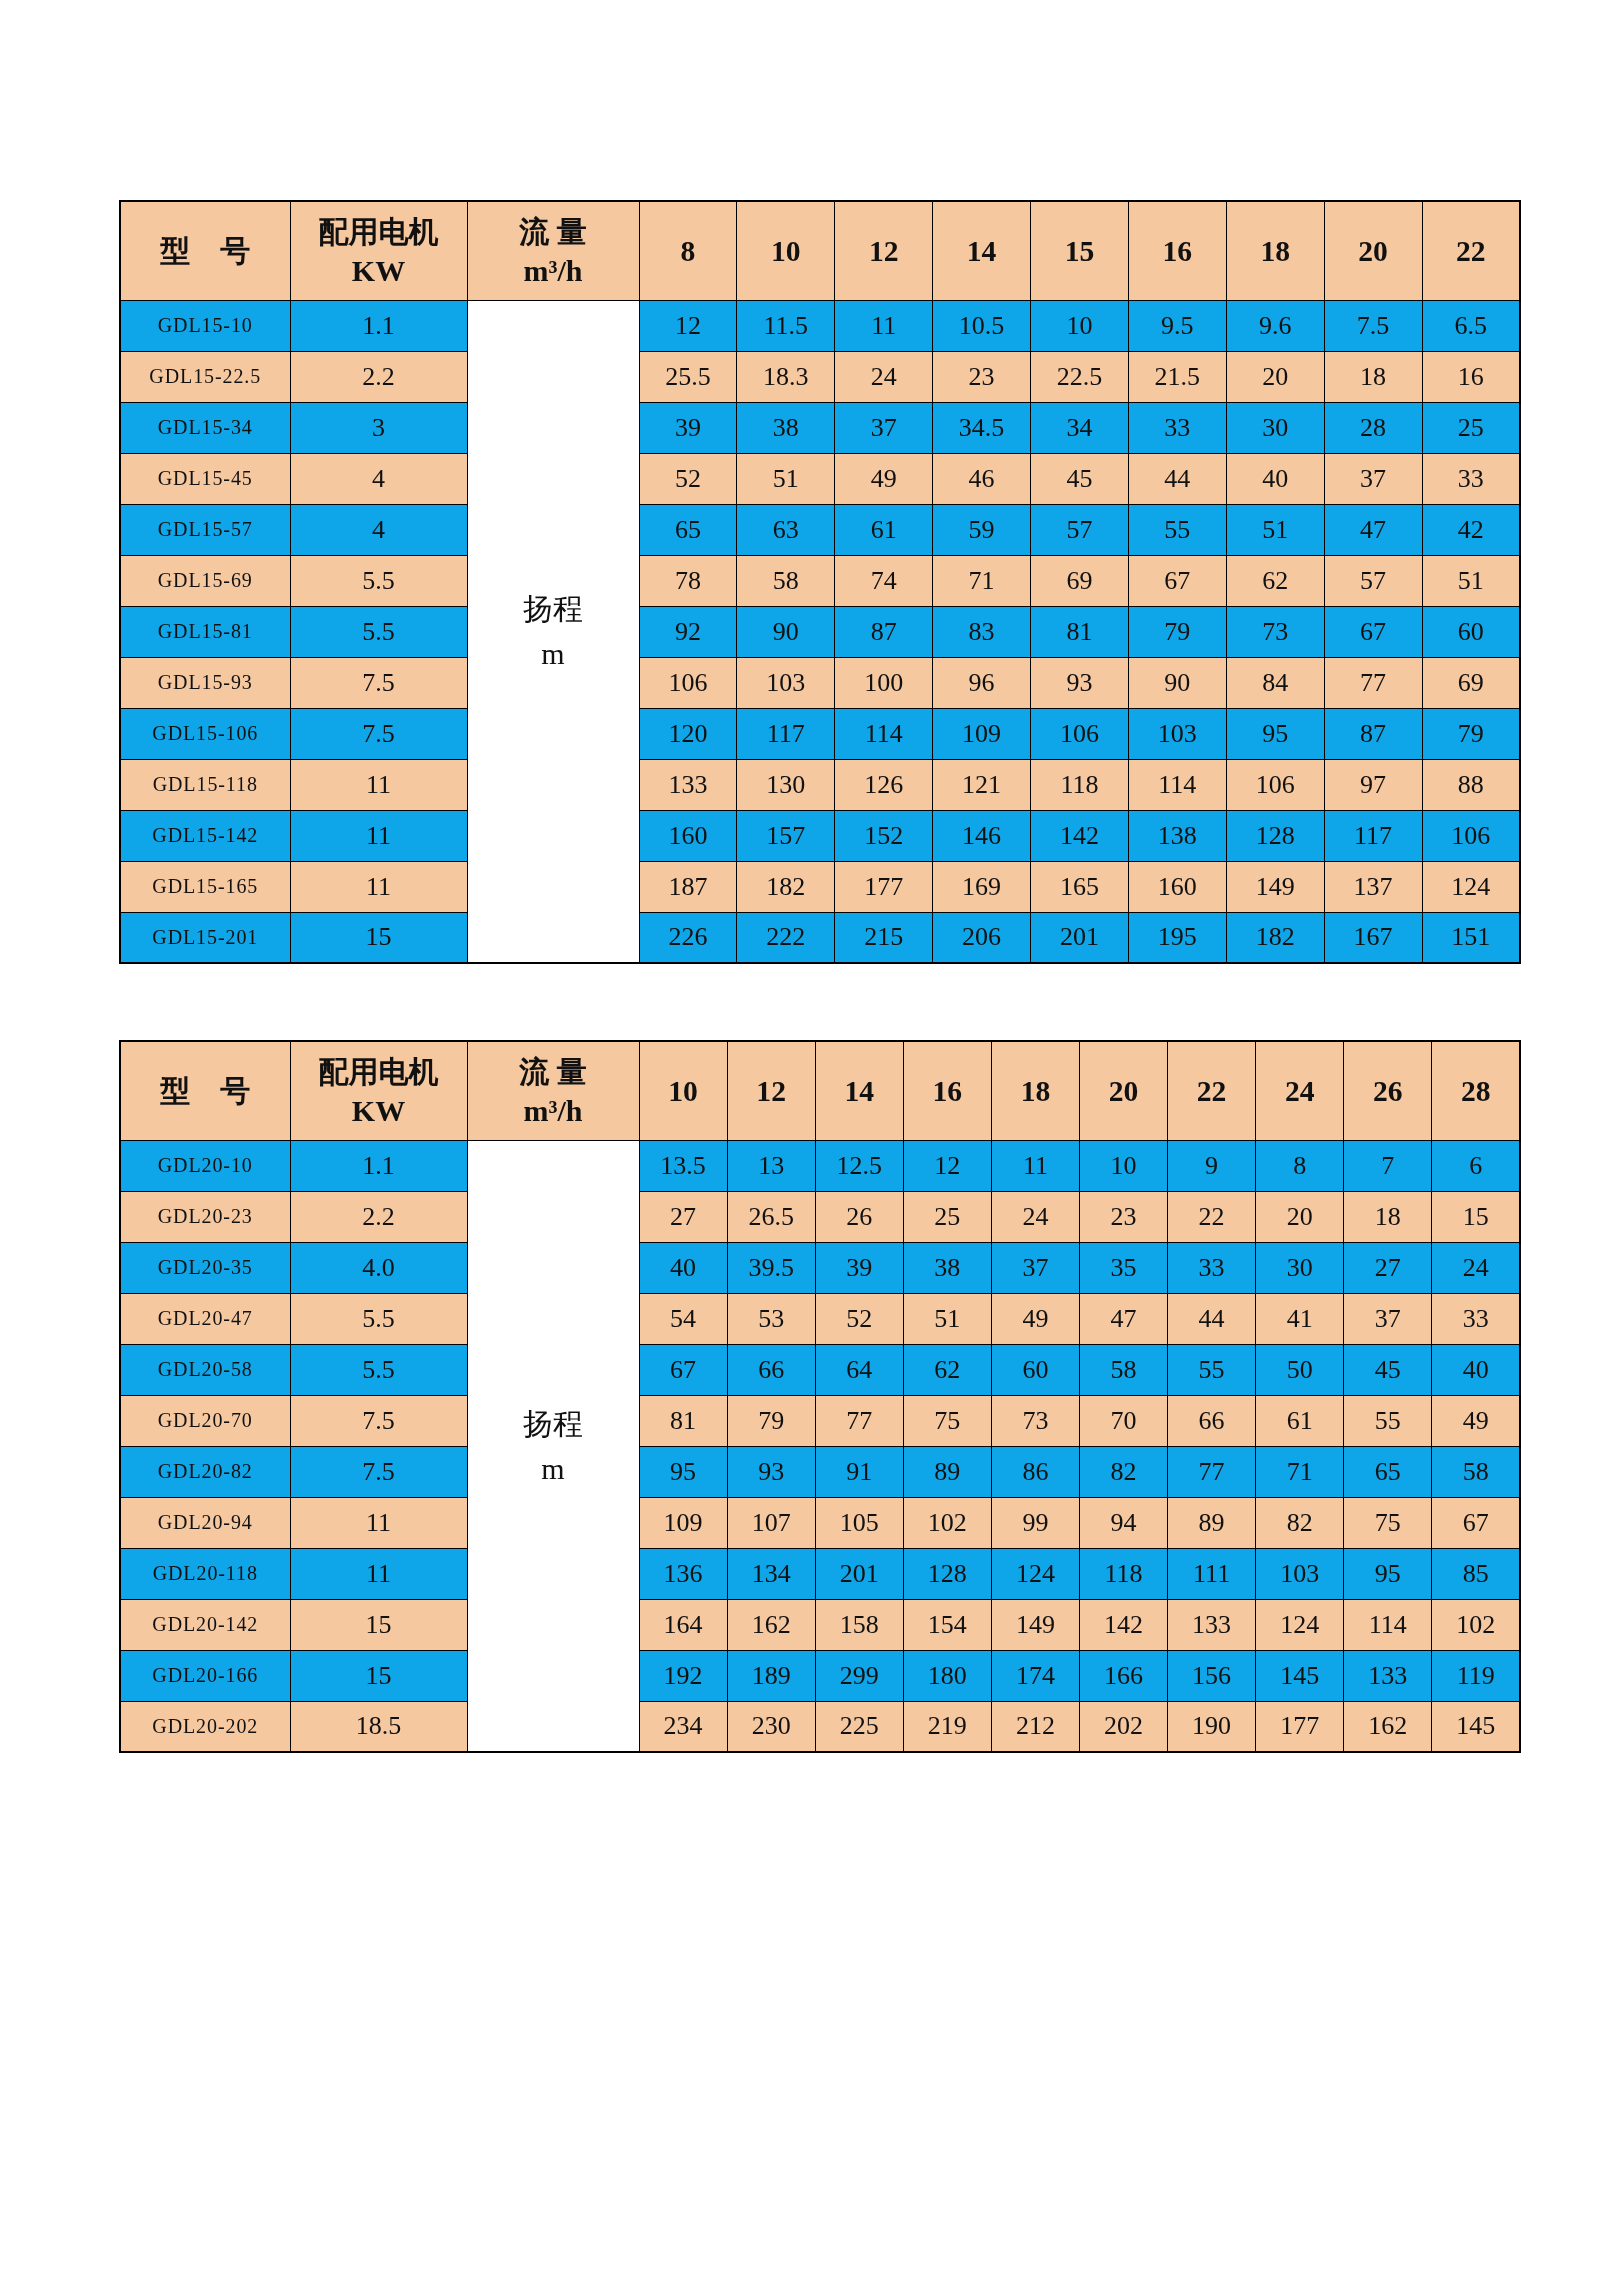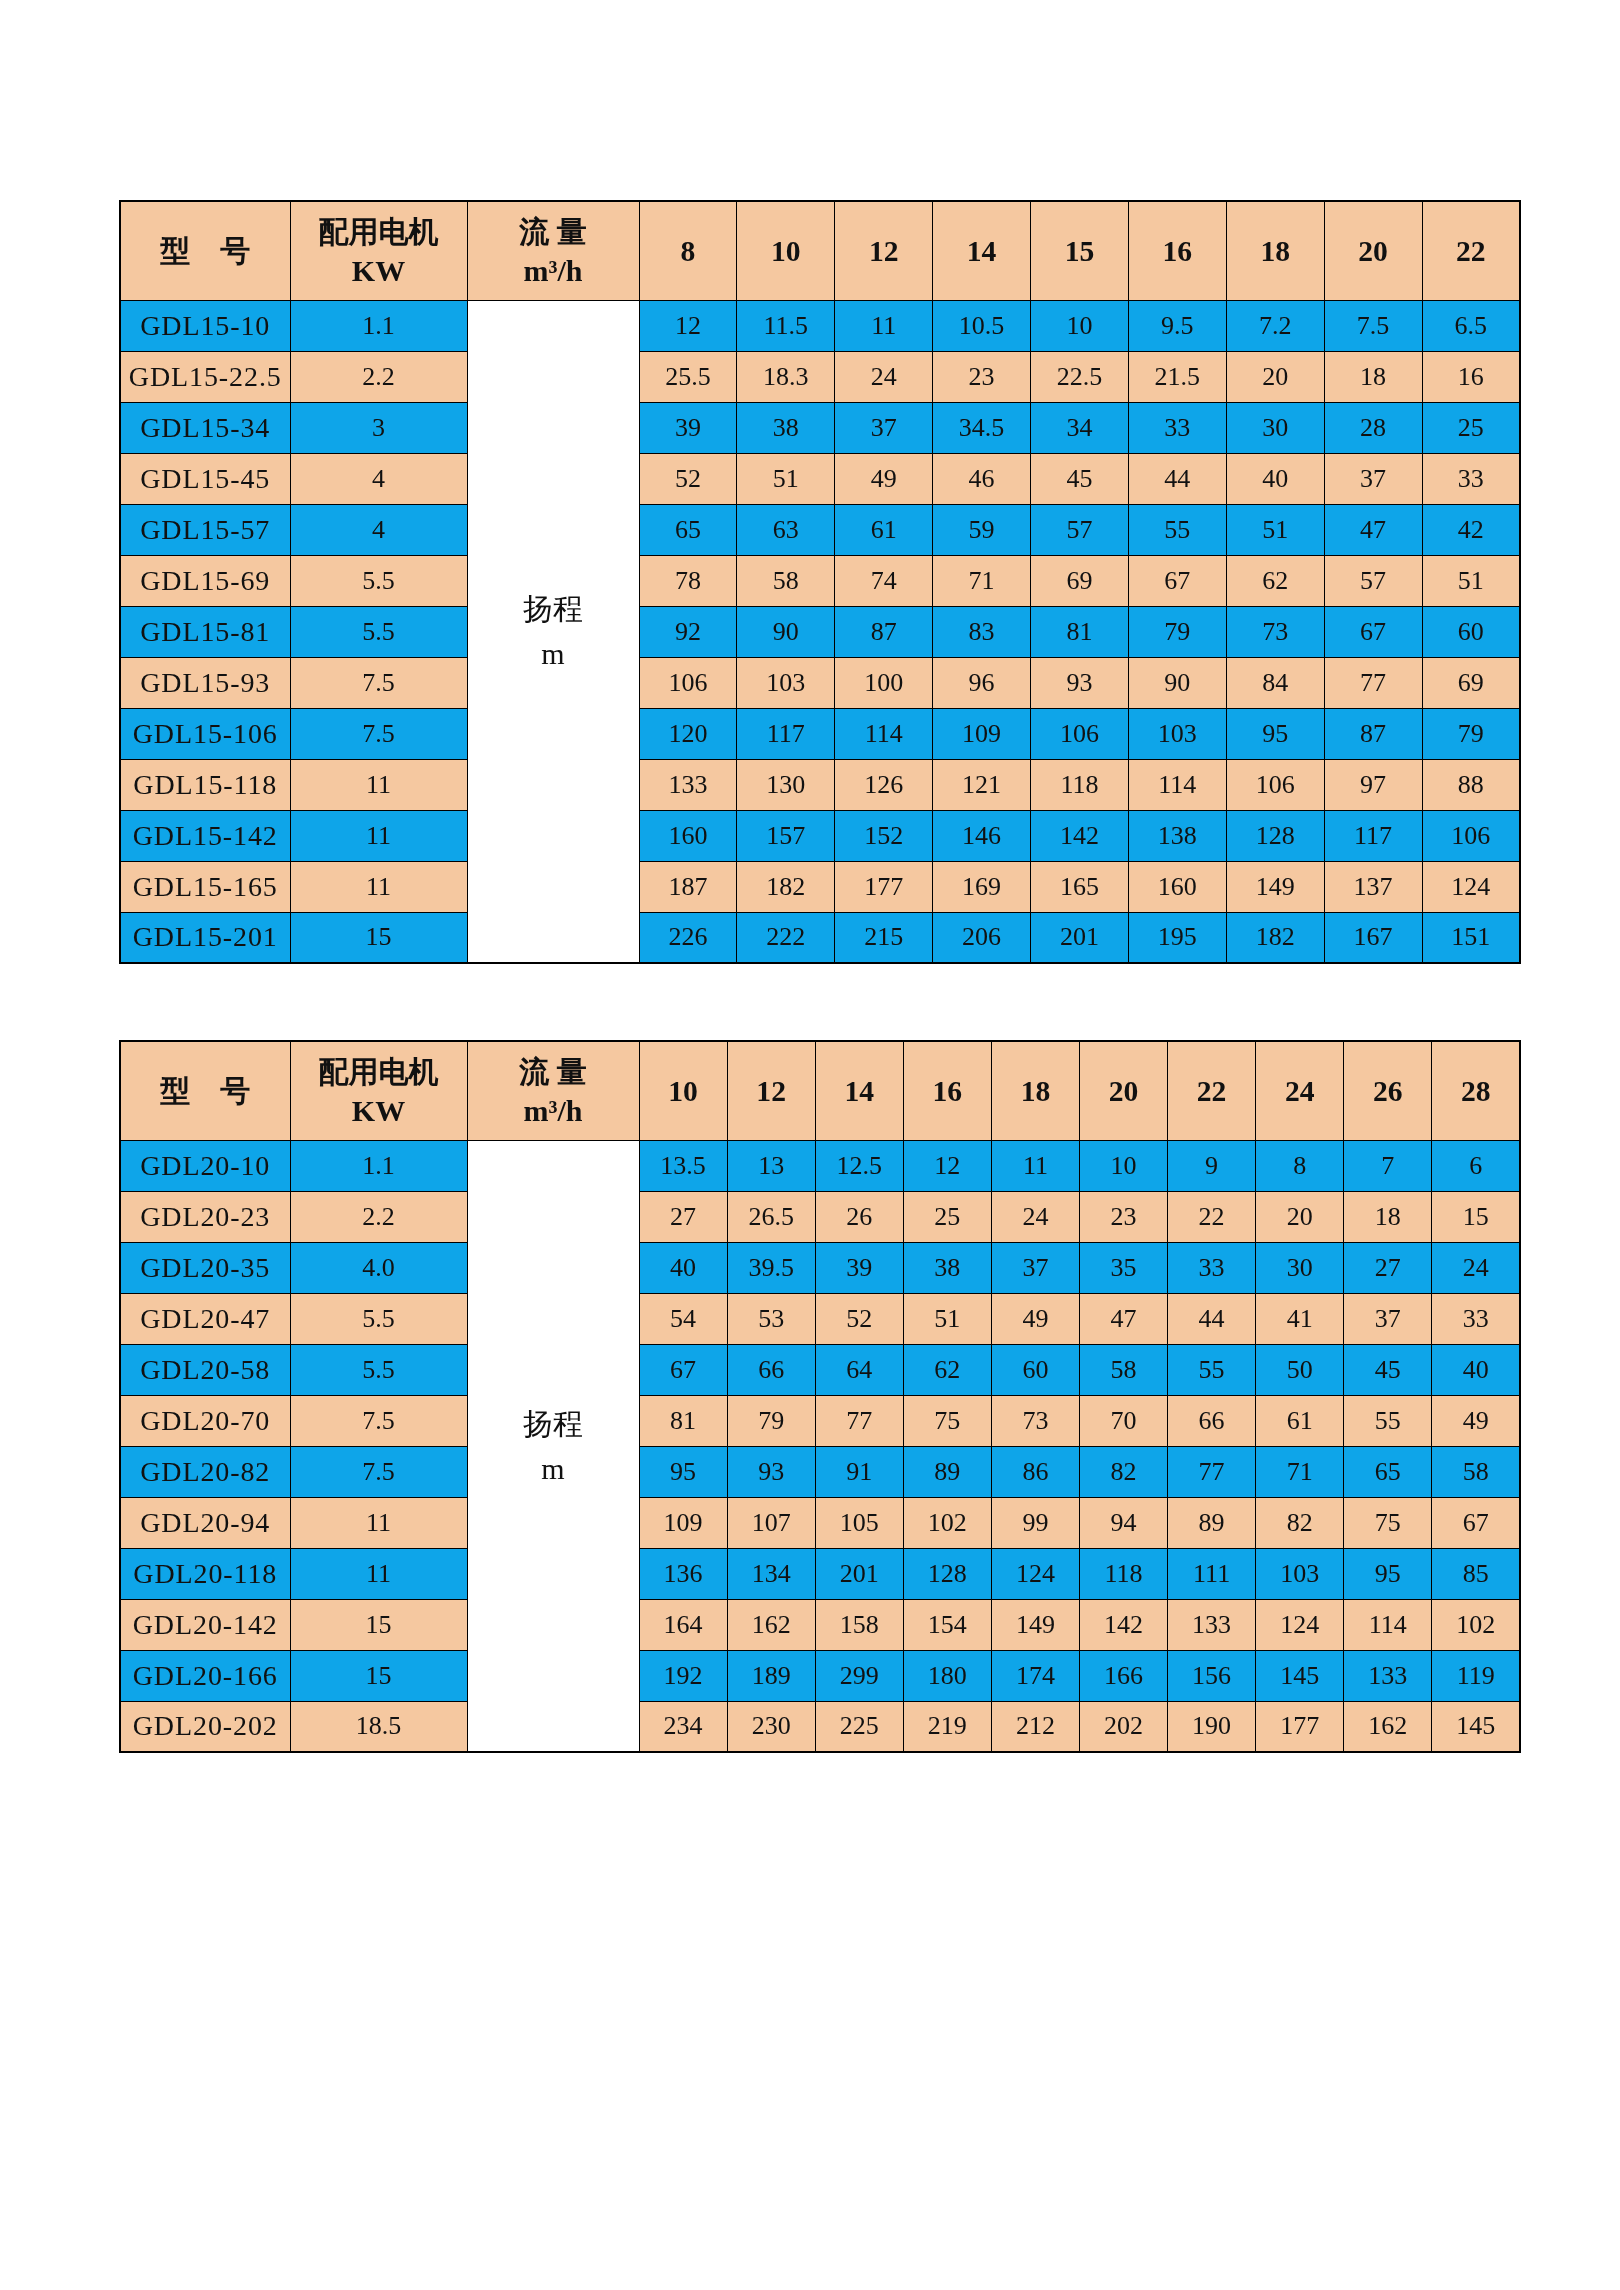--- a/index.html
+++ b/index.html
@@ -33,21 +33,21 @@
   table.pump thead th{
     background:#F5C8A0;
     font-weight:bold;
     font-size:30px;
     line-height:1.3;
   }
   table.pump thead th.c-num{font-size:29.6px;}
   td.c-model{
     text-align:left;
     padding-left:19.7px;
-    font-size:28px;
+    font-size:20px;
     letter-spacing:0.9px;
     font-family:Liberation Serif, serif;
   }
   td.c-kw{font-size:26px;}
   td.c-val{font-size:26px;}
   tr.stripe td{background:#F5C8A0;}
   td.merged-cell{
     background:#ffffff !important;
     font-weight:normal;
     font-size:30px;
@@ -93,21 +93,21 @@
         <td class="merged-cell" rowspan="13">
           <div>扬程</div>
           <div>m</div>
         </td>
         <td class="c-val">12</td>
         <td class="c-val">11.5</td>
         <td class="c-val">11</td>
         <td class="c-val">10.5</td>
         <td class="c-val">10</td>
         <td class="c-val">9.5</td>
-        <td class="c-val">7.2</td>
+        <td class="c-val">9.6</td>
         <td class="c-val">7.5</td>
         <td class="c-val">6.5</td>
       </tr>
       <tr class="stripe">
         <td class="c-model">GDL15-22.5</td>
         <td class="c-kw">2.2</td>
         <td class="c-val">25.5</td>
         <td class="c-val">18.3</td>
         <td class="c-val">24</td>
         <td class="c-val">23</td>

